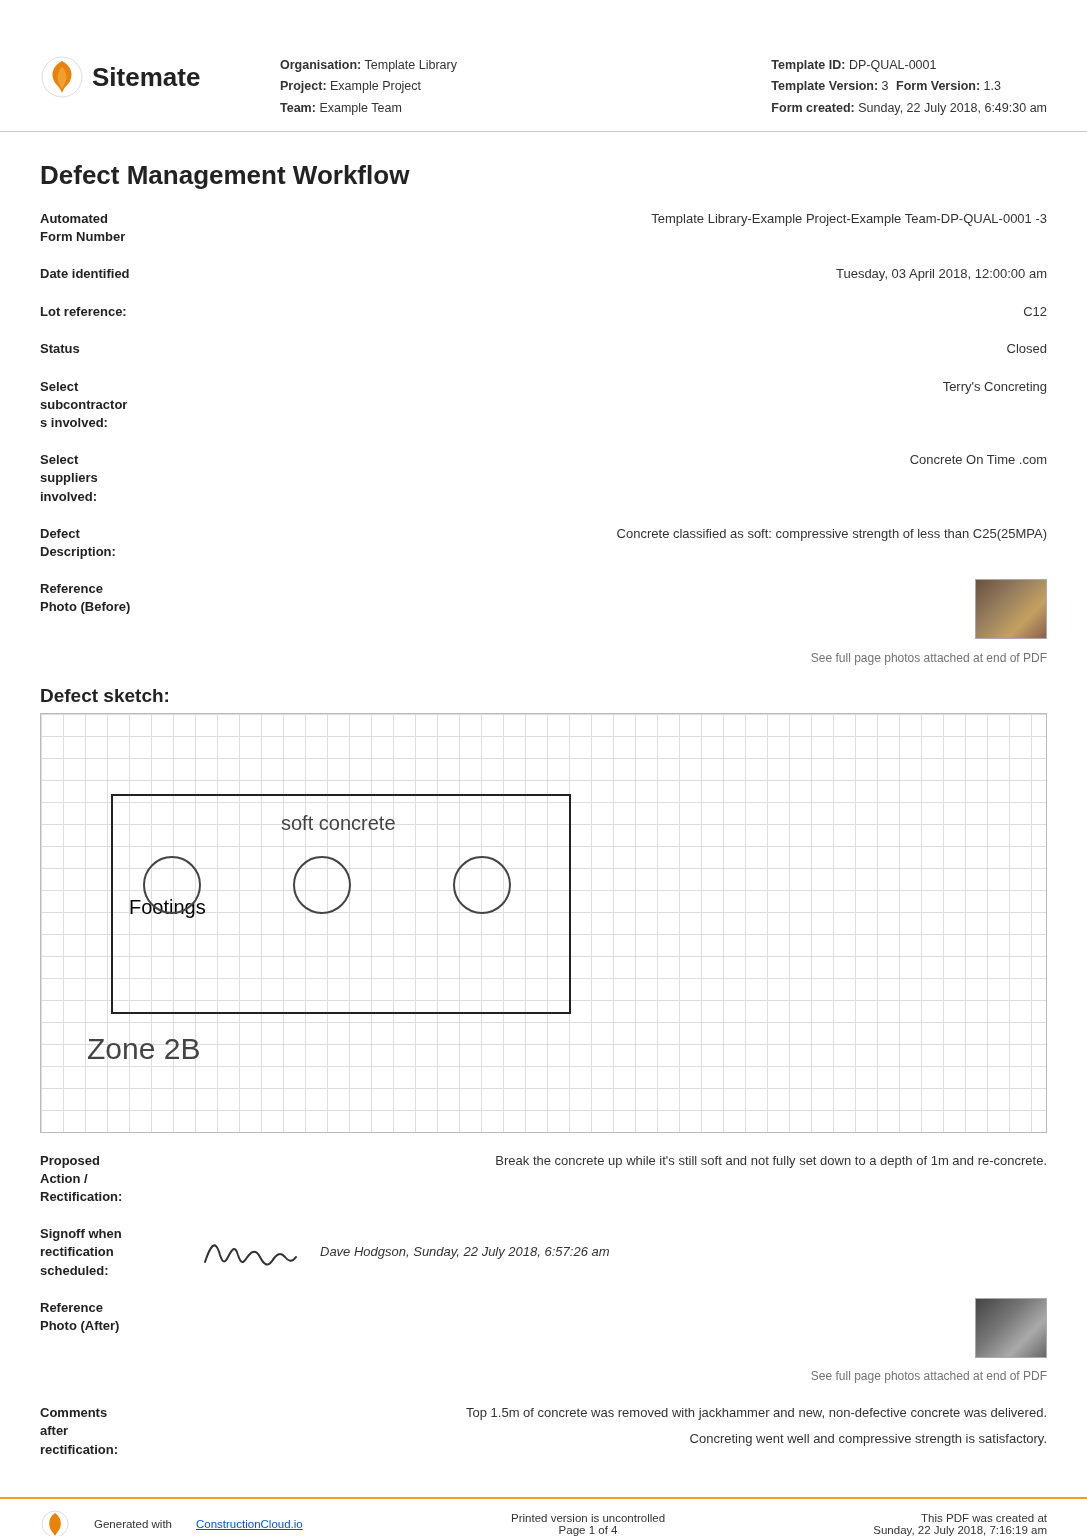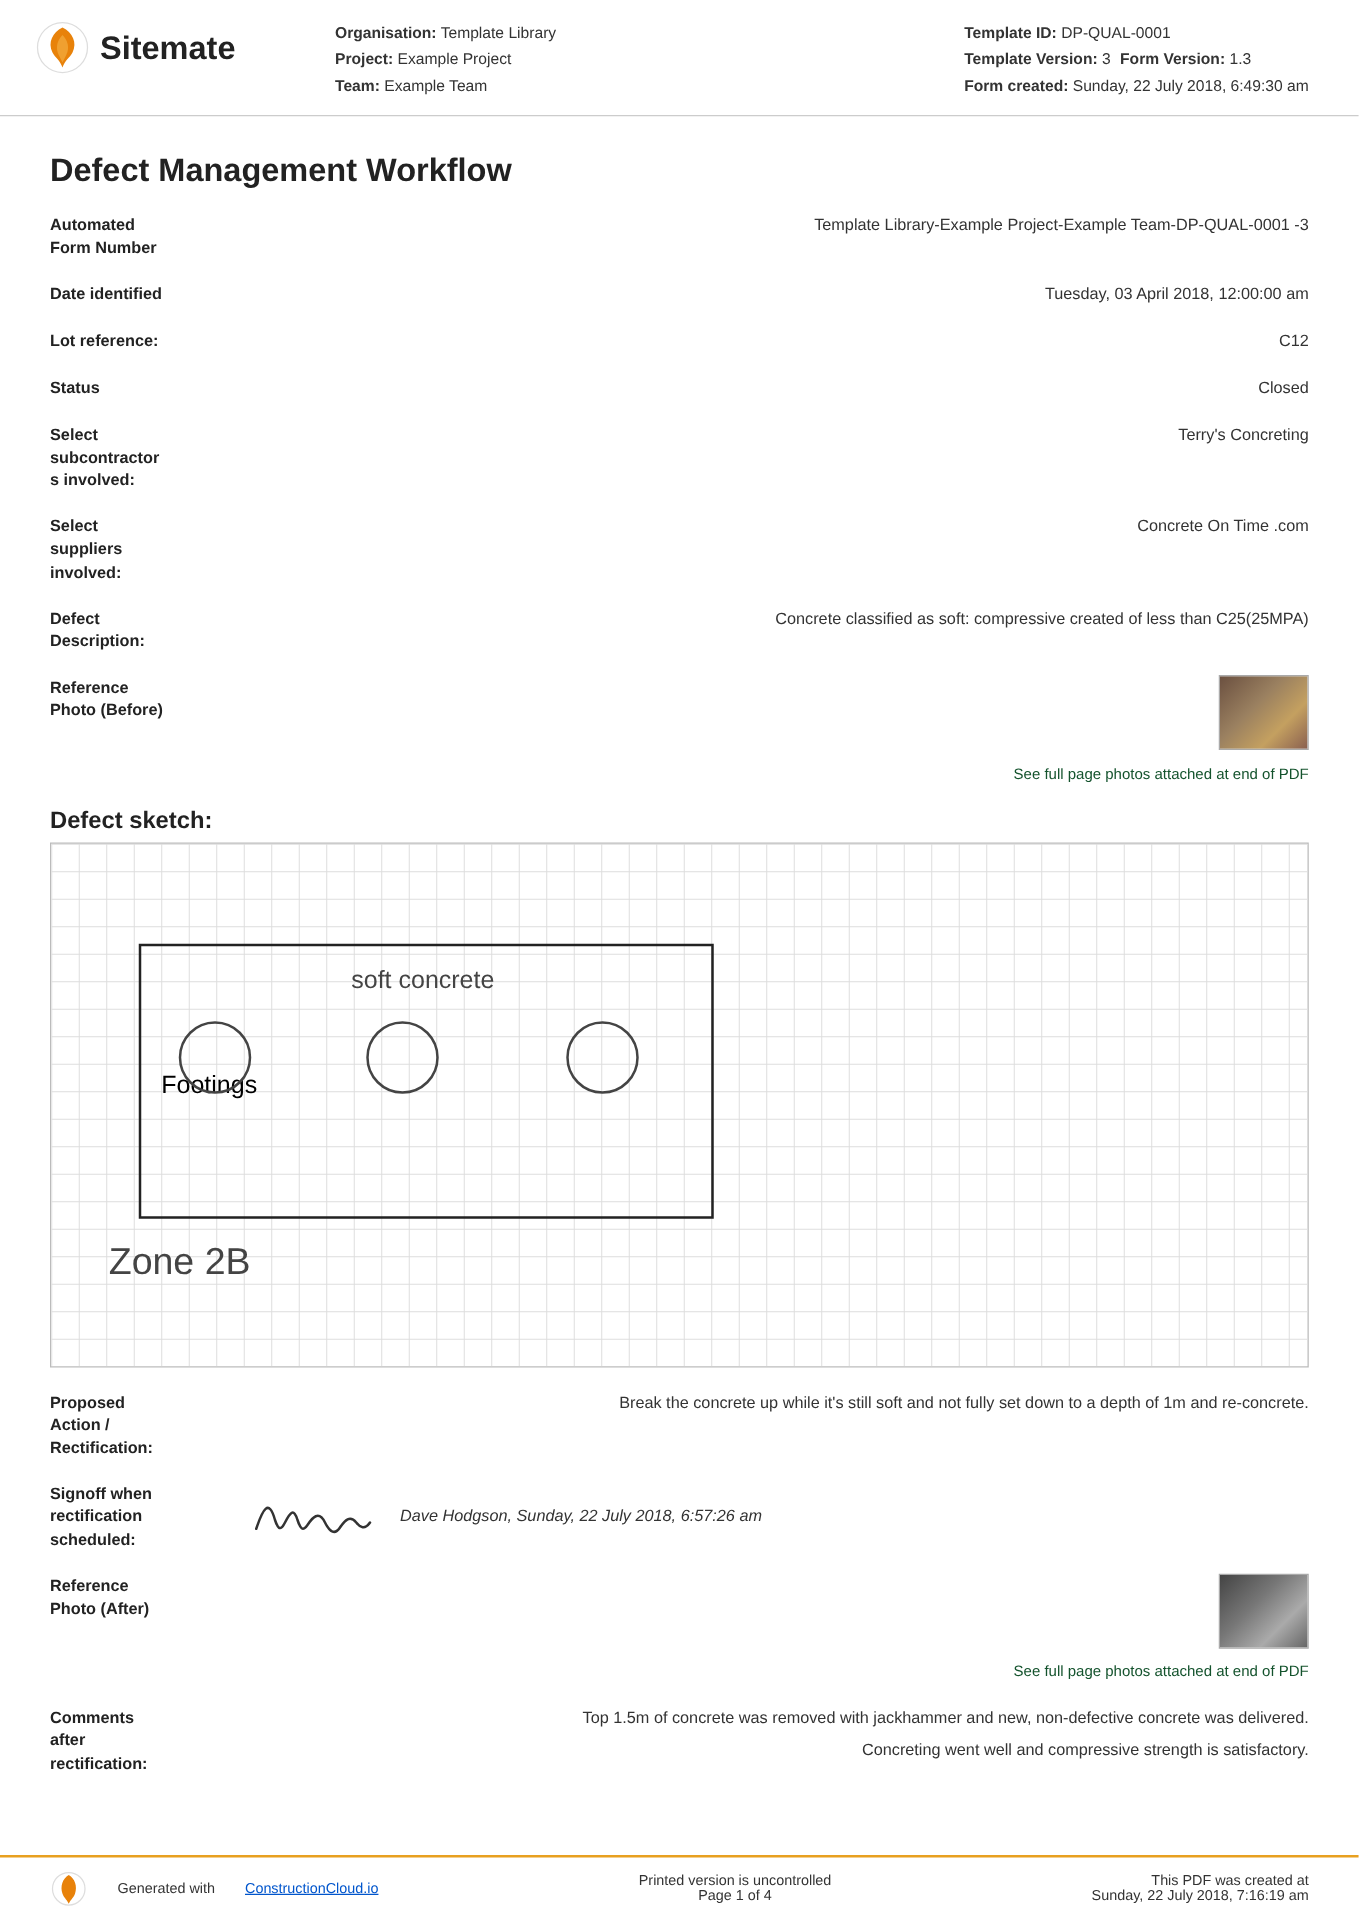--- a/index.html
+++ b/index.html
@@ -15,22 +15,23 @@
       width: 1087px;
       min-height: 1536px;
       background: #fff;
       display: flex;
       flex-direction: column;
     }
     
     .header {
       display: flex;
       align-items: flex-start;
-      padding: 16px 40px 12px 28px;
+      padding: 16px 40px 12px 40px;
       border-bottom: 1px solid #ccc;
+      margin-top: 39px;
     }
     .logo-area {
       display: flex;
       align-items: center;
       min-width: 200px;
     }
     .logo-icon {
       width: 44px;
       height: 44px;
       margin-right: 8px;
@@ -121,21 +122,21 @@
       position: absolute;
       top: 80px;
       left: 70px;
       width: 460px;
       height: 220px;
       border: 2px solid #222;
       background: transparent;
     }
     .photo-caption {
       font-size: 12px;
-      color: #14532d;
+      color: #737373;
       margin-top: 4px;
     }
     
     .footer {
       border-top: 2px solid #e8a020;
       padding: 10px 40px;
       display: flex;
       align-items: center;
       justify-content: space-between;
       font-size: 11.5px;
@@ -245,21 +246,21 @@
     <div class="form-row">
       <div class="form-label" style="white-space:pre-line;">Select
 suppliers
 involved:</div>
       <div class="form-value">Concrete On Time .com</div>
     </div>
 
     <div class="form-row">
       <div class="form-label" style="white-space:pre-line;">Defect
 Description:</div>
-      <div class="form-value">Concrete classified as soft: compressive created of less than C25(25MPA)</div>
+      <div class="form-value">Concrete classified as soft: compressive strength of less than C25(25MPA)</div>
     </div>
 
     <div class="form-row" style="align-items:flex-start;">
       <div class="form-label" style="white-space:pre-line;">Reference
 Photo (Before)</div>
       <div class="form-value">
         <div style="width:72px;height:60px;background:linear-gradient(135deg,#6b5040 0%,#9a8060 40%,#c4a060 70%,#8a6050 100%);display:inline-block;border:1px solid #aaa;"></div>
         <div class="photo-caption">See full page photos attached at end of PDF</div>
       </div>
     </div>

